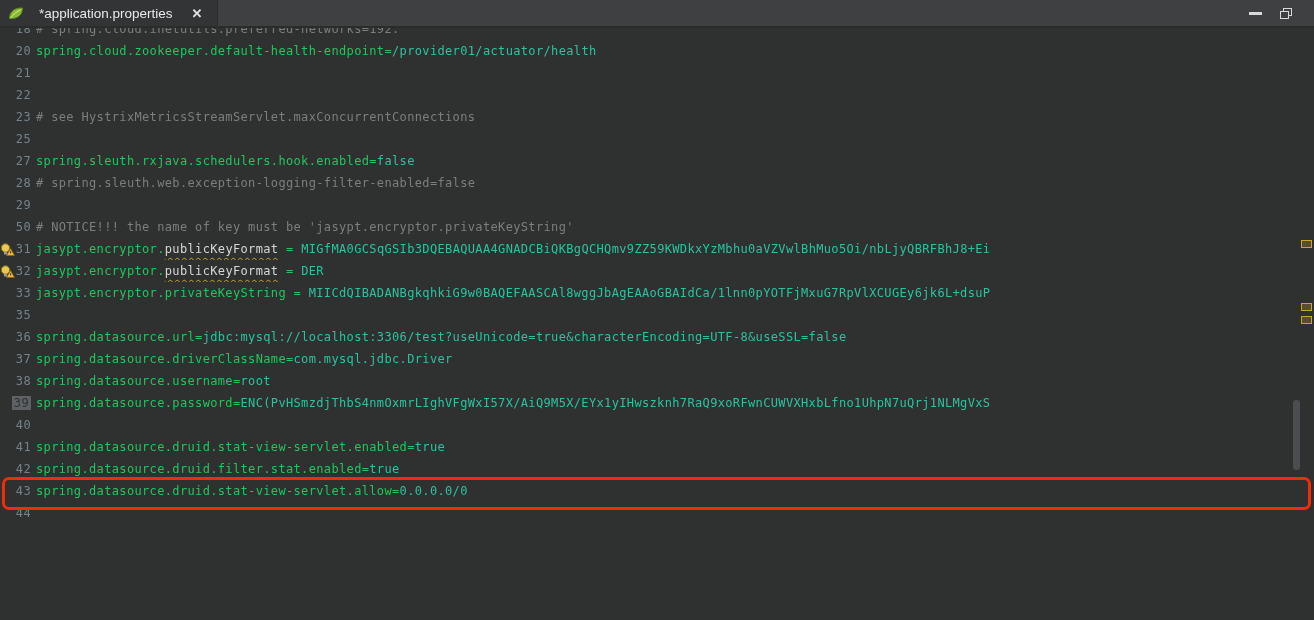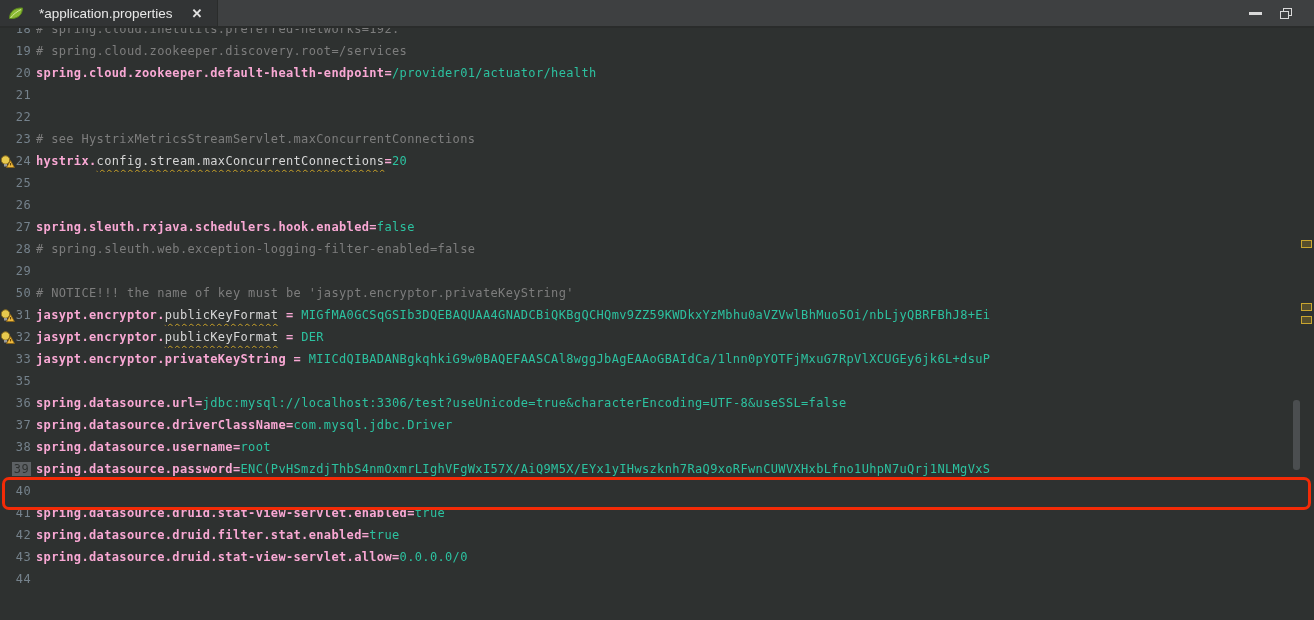--- a/index.html
+++ b/index.html
@@ -17,21 +17,21 @@
   .restore::after{content:"";position:absolute;left:0;bottom:0;width:7px;height:6px;border:1.5px solid #d9d9d9;background:#3e4041;}
   
   .editor{position:relative;height:592px;overflow:hidden;}
   #lines{margin-top:-10px;}
   .row{display:flex;height:22px;line-height:22px;font-size:12px;letter-spacing:.35px;white-space:pre;}
   .gutter{flex:0 0 36px;position:relative;text-align:right;padding-right:5px;box-sizing:border-box;
     color:#75828c;user-select:none;}
   .g-hl span.num{background:#5d6164;color:#2e3130;padding:0 2px;}
   .gicon{position:absolute;left:0;top:4px;width:15px;height:14px;}
   .code{flex:1;overflow:hidden;}
-  .c-key{color:#f9a8d4;font-weight:bold;}
+  .c-key{color:#22c55e;}
   .c-value{color:#2cc2a0;}
   .c-comment{color:#7d7d7d;}
   .c-warnkey{color:#d6d6d6;text-decoration:underline wavy #c9a227;text-decoration-thickness:1px;
     text-underline-offset:4px;text-decoration-skip-ink:none;}
   
   .red-box{position:absolute;left:2px;right:3px;height:27px;border:3px solid #f32b07;border-radius:7px;
     pointer-events:none;z-index:5;}
   
   .ruler-marker{position:absolute;right:2px;width:9px;height:6px;border:1px solid #c9a52f;
     background:rgba(160,135,40,.35);z-index:4;}
@@ -53,33 +53,25 @@
   </div>
   <div class="winbtns">
     <span class="minimize"></span>
     <span class="restore"></span>
   </div>
 </div>
 
 <div class="editor">
   <div id="lines">
       <div class="row"><div class="gutter"><span class="num">18</span></div><div class="code"><span class="c-comment"># spring.cloud.inetutils.preferred-networks=192.</span></div></div>
-      <div class="row"><div class="gutter"><span class="num">19</span></div><div class="code"><span class="c-comment"># spring.cloud.zookeeper.discovery.root=/services</span></div></div>
       <div class="row"><div class="gutter"><span class="num">20</span></div><div class="code"><span class="c-key">spring.cloud.zookeeper.default-health-endpoint=</span><span class="c-value">/provider01/actuator/health</span></div></div>
       <div class="row"><div class="gutter"><span class="num">21</span></div><div class="code"></div></div>
       <div class="row"><div class="gutter"><span class="num">22</span></div><div class="code"></div></div>
       <div class="row"><div class="gutter"><span class="num">23</span></div><div class="code"><span class="c-comment"># see HystrixMetricsStreamServlet.maxConcurrentConnections</span></div></div>
-      <div class="row"><div class="gutter"><span class="gicon"><svg width="15" height="14" viewBox="0 0 15 14">
-              <circle cx="5.5" cy="5" r="4.2" fill="#e7c94e" stroke="#8a6d1f"></circle>
-              <rect x="4" y="9" width="3" height="2.5" fill="#9a9a9a"></rect>
-              <path d="M10.5 5.5 L14.5 12.5 L6.5 12.5 Z" fill="#f0b93c" stroke="#8a6414" stroke-width="0.8"></path>
-              <rect x="10.1" y="8" width="1" height="2.4" fill="#5a3c00"></rect>
-            </svg></span><span class="num">24</span></div><div class="code"><span class="c-key">hystrix.</span><span class="c-warnkey">config.stream.maxConcurrentConnections</span><span class="c-key">=</span><span class="c-value">20</span></div></div>
       <div class="row"><div class="gutter"><span class="num">25</span></div><div class="code"></div></div>
-      <div class="row"><div class="gutter"><span class="num">26</span></div><div class="code"></div></div>
       <div class="row"><div class="gutter"><span class="num">27</span></div><div class="code"><span class="c-key">spring.sleuth.rxjava.schedulers.hook.enabled=</span><span class="c-value">false</span></div></div>
       <div class="row"><div class="gutter"><span class="num">28</span></div><div class="code"><span class="c-comment"># spring.sleuth.web.exception-logging-filter-enabled=false</span></div></div>
       <div class="row"><div class="gutter"><span class="num">29</span></div><div class="code"></div></div>
       <div class="row"><div class="gutter"><span class="num">50</span></div><div class="code"><span class="c-comment"># NOTICE!!! the name of key must be 'jasypt.encryptor.privateKeyString'</span></div></div>
       <div class="row"><div class="gutter"><span class="gicon"><svg width="15" height="14" viewBox="0 0 15 14">
               <circle cx="5.5" cy="5" r="4.2" fill="#e7c94e" stroke="#8a6d1f"></circle>
               <rect x="4" y="9" width="3" height="2.5" fill="#9a9a9a"></rect>
               <path d="M10.5 5.5 L14.5 12.5 L6.5 12.5 Z" fill="#f0b93c" stroke="#8a6414" stroke-width="0.8"></path>
               <rect x="10.1" y="8" width="1" height="2.4" fill="#5a3c00"></rect>
             </svg></span><span class="num">31</span></div><div class="code"><span class="c-key">jasypt.encryptor.</span><span class="c-warnkey">publicKeyFormat</span><span class="c-key"> = </span><span class="c-value">MIGfMA0GCSqGSIb3DQEBAQUAA4GNADCBiQKBgQCHQmv9ZZ59KWDkxYzMbhu0aVZVwlBhMuo5Oi/nbLjyQBRFBhJ8+Ei</span></div></div>

